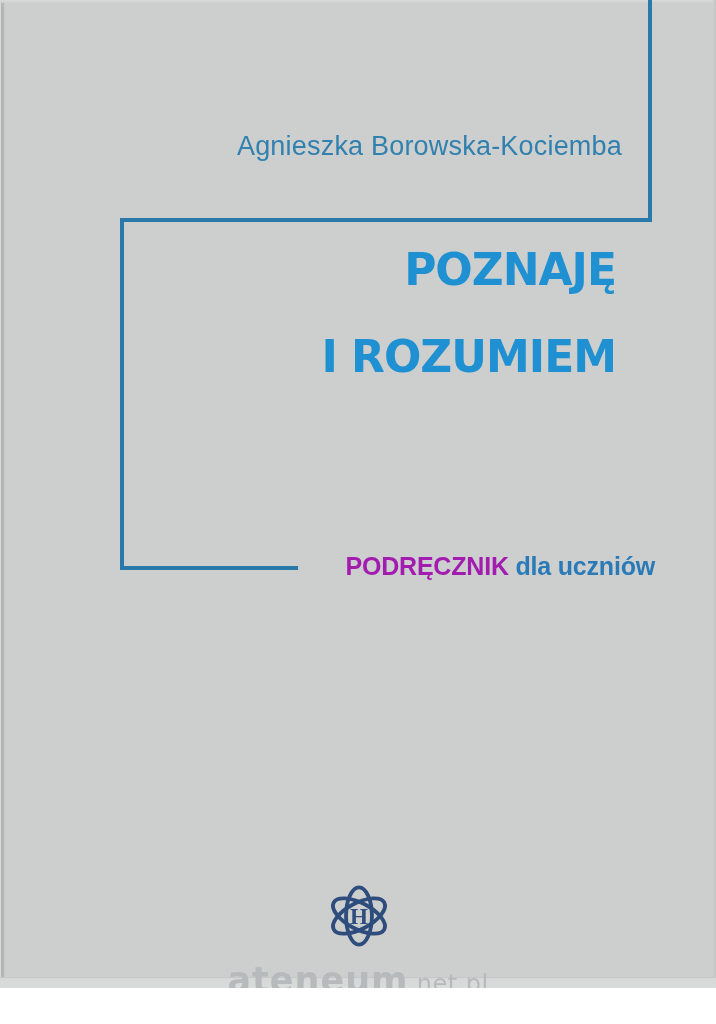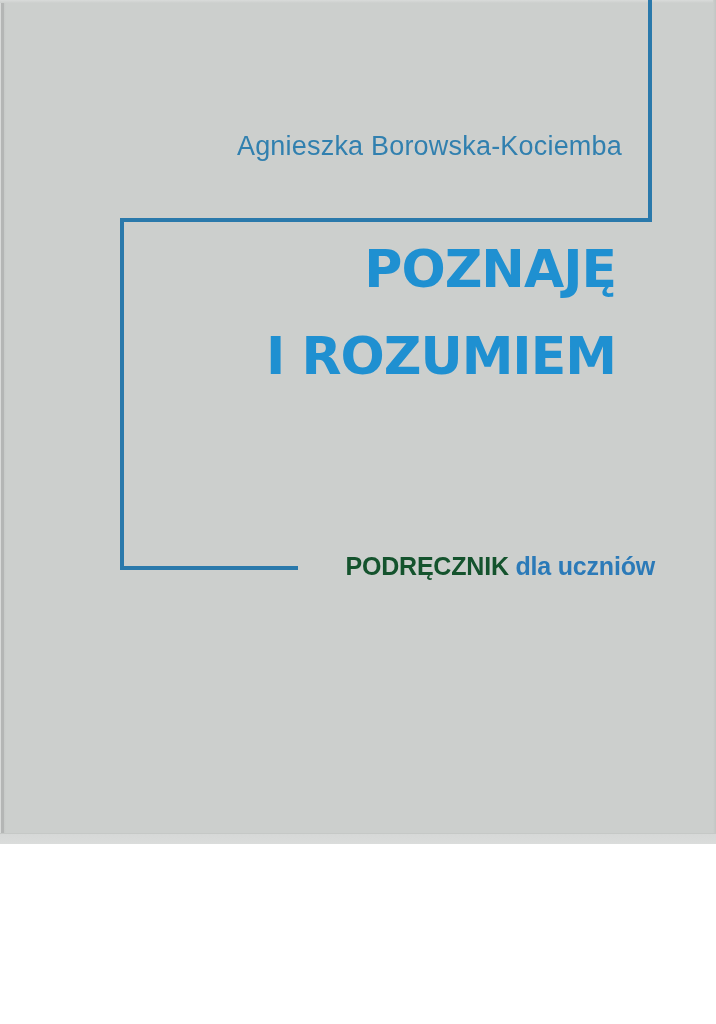--- a/index.html
+++ b/index.html
@@ -4,21 +4,21 @@
 <style>
   html, body {
     margin: 0;
     padding: 0;
     background: #ffffff;
     font-family: "Liberation Sans", sans-serif;
   }
   .cover {
     position: relative;
     width: 716px;
-    height: 844px;
+    height: 988px;
     margin: 0 auto;
     background: #cccfcd;
     overflow: hidden;
   }
 
   
   .edge { position: absolute; pointer-events: none; }
   .edge-left   { left: 0; top: 0; width: 6px; height: 100%;
                  background: linear-gradient(to right, #d8dad9 0 1px, #b4b6b5 1px 4px, #c6c9c7 4px, #cccfcd 6px); }
   .edge-top    { left: 0; top: 0; width: 100%; height: 3px;
@@ -49,40 +49,40 @@
 
   
   .title {
     position: absolute;
     top: 226px;
     right: 100px;
     text-align: right;
     color: #1f90d1;
     font-family: "DejaVu Sans", sans-serif;
     font-weight: bold;
-    font-size: 52px;
+    font-size: 44px;
     line-height: 87px;
     letter-spacing: -1px;
     white-space: nowrap;
   }
 
   
   .subtitle {
     position: absolute;
     top: 548px;
     right: 61px;
     text-align: right;
     font-weight: bold;
     font-size: 25px;
     line-height: 37px;
     color: #2b7ab8;
     letter-spacing: -0.2px;
     white-space: nowrap;
   }
-  .subtitle .lead { color: #14532d; }
+  .subtitle .lead { color: #a21caf; }
 
   
   .logo {
     position: absolute;
     left: 322px;
     top: 878px;
     width: 74px;
     height: 76px;
   }
   .logo svg { display: block; width: 100%; height: 100%; }

